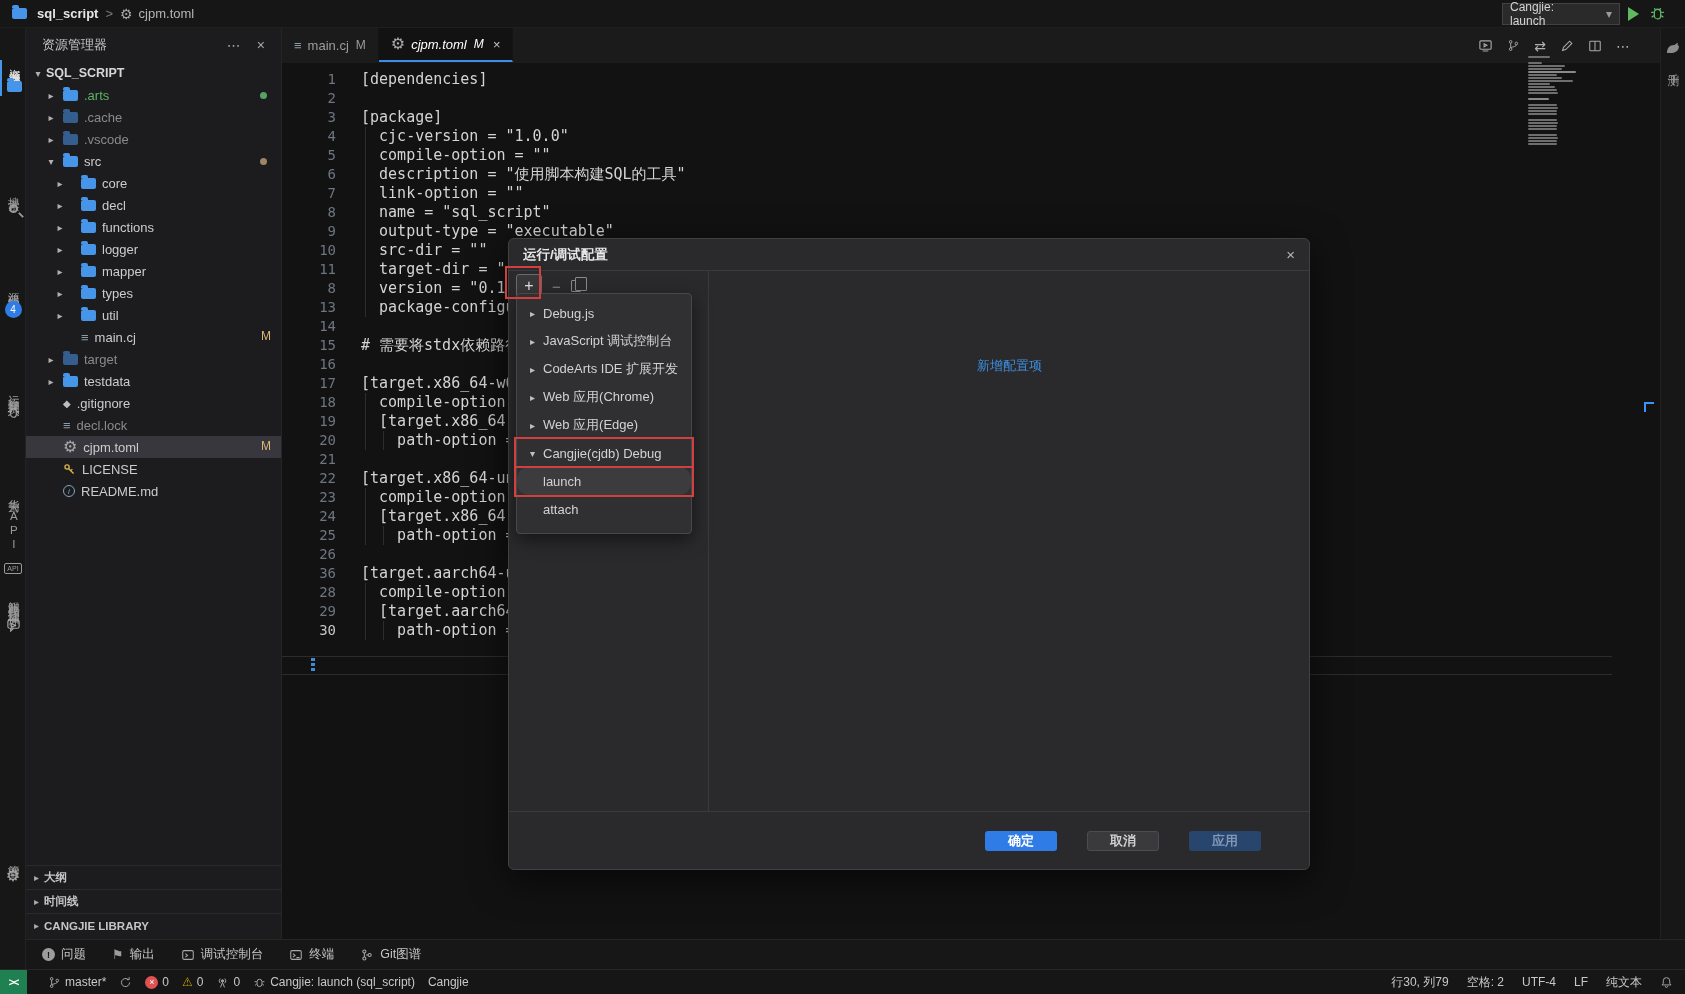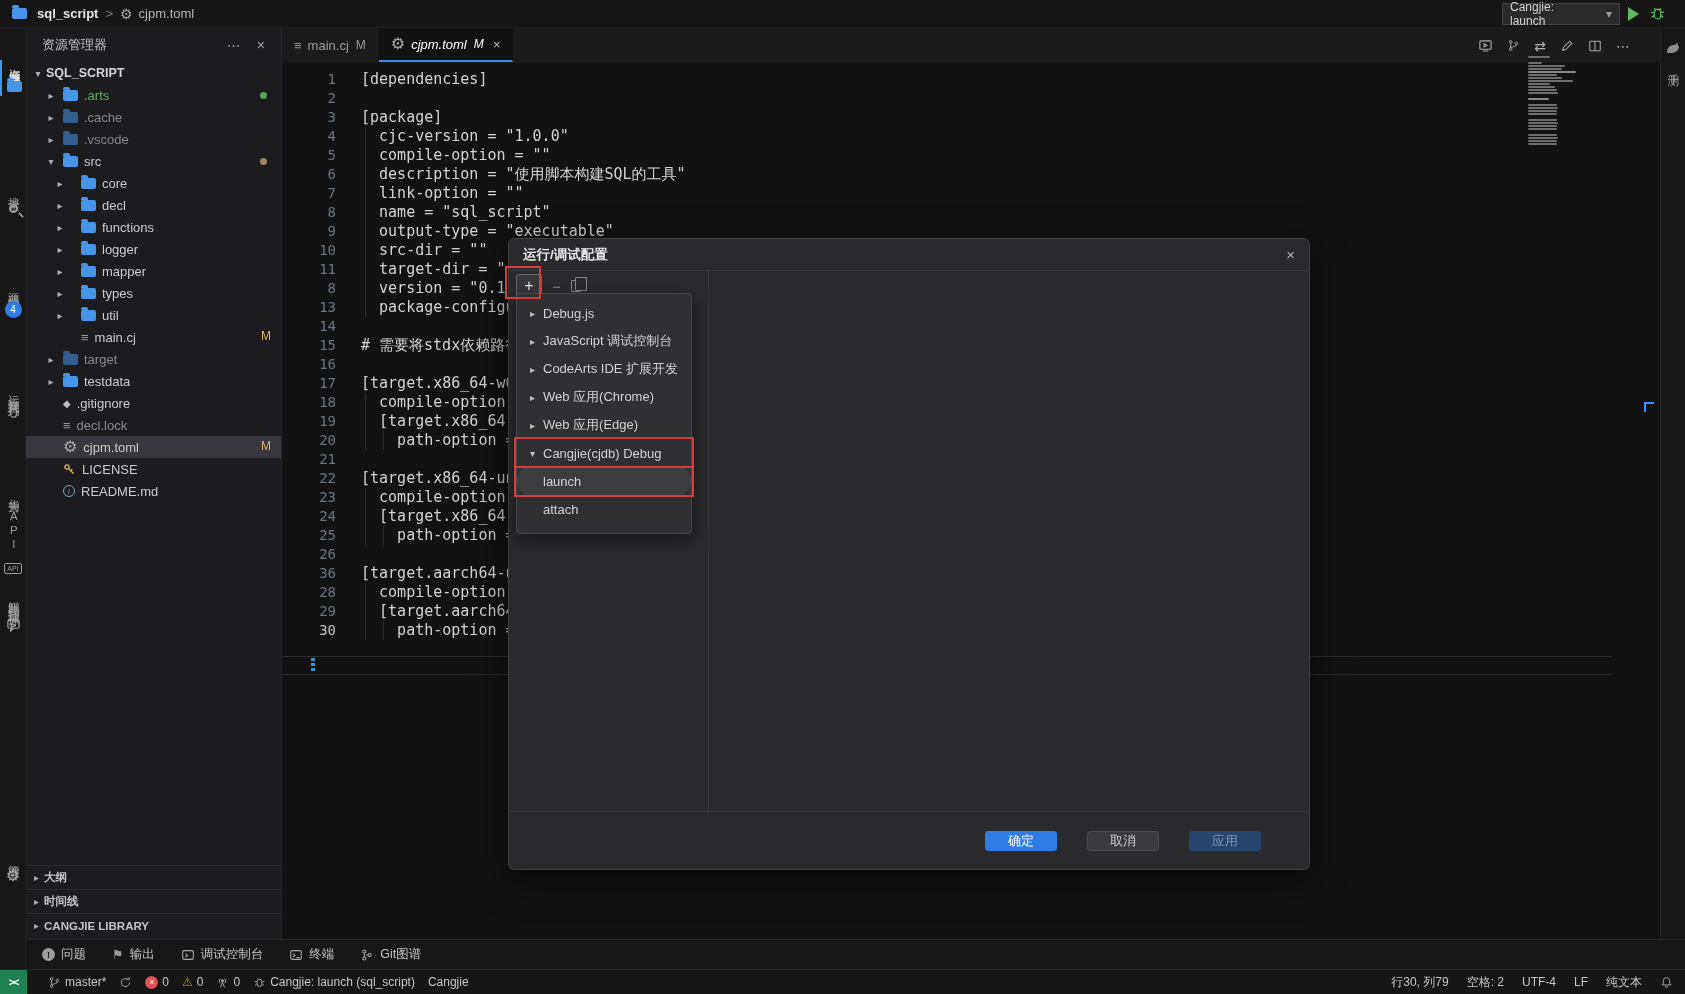--- a/index.html
+++ b/index.html
@@ -100,21 +100,21 @@
   #dlg-toolbar{position:absolute;left:0;top:32px;width:199px;height:30px;display:flex;align-items:center;gap:10px;padding-left:7px;}
   #btn-add{width:26px;height:24px;border:1px solid #6a6a6e;border-radius:3px;background:#38383b;color:#e0e0e0;
     font-size:16px;display:flex;align-items:center;justify-content:center;cursor:pointer;}
   #btn-del{color:#8a8a8a;font-size:15px;cursor:pointer;}
   .copyic{position:relative;width:10px;height:12px;border:1px solid #8a8a8a;border-radius:1px;display:inline-block;}
   .copyic::before{content:"";position:absolute;left:3px;top:-4px;width:10px;height:12px;border:1px solid #8a8a8a;border-radius:1px;background:#2a2a2c;}
   #dlg-divider{position:absolute;left:199px;top:32px;width:1px;height:540px;background:#3a3a3c;}
   #dlg-link{position:absolute;left:199px;top:118px;width:603px;text-align:center;font-size:13px;color:#3d8fe0;cursor:pointer;}
   #dlg-footsep{position:absolute;left:0;top:572px;width:800px;height:1px;background:#3a3a3c;}
   #dlg-buttons{position:absolute;left:0;top:572px;width:800px;height:59px;display:flex;align-items:center;justify-content:flex-end;gap:30px;padding-right:48px;}
-  .dbtn{min-width:72px;height:20px;border-radius:3px;font-size:13px;display:flex;align-items:center;justify-content:center;cursor:pointer;}
+  .dbtn{min-width:72px;height:20px;border-radius:3px;font-size:13px;display:flex;align-items:center;justify-content:center;cursor:pointer;font-weight:bold;}
   .dbtn.primary{background:#2f7ce6;color:#ffffff;}
   .dbtn.normal{background:#3a3a3d;border:1px solid #4c4c50;color:#d0d0d0;}
   .dbtn.disabled{background:#28456e;color:#8097b5;}
   
   #dropdown{position:absolute;left:516px;top:293px;width:176px;height:241px;background:#303032;border:1px solid #48484c;
     border-radius:4px;box-shadow:0 6px 18px rgba(0,0,0,.5);z-index:60;padding-top:5px;}
   .ddrow{height:28px;display:flex;align-items:center;font-size:13px;color:#d2d2d2;padding-left:13px;cursor:pointer;white-space:nowrap;}
   .ddrow .chev{width:13px;font-size:10px;color:#c0c0c0;flex:none;}
   .ddrow.child{padding-left:26px;border-radius:12px;}
   .ddrow.selected{background:#3c3c3f;}
@@ -655,20 +655,21 @@
   <div id="dlg-head">
     <span id="dlg-title">运行/调试配置</span>
     <span id="dlg-close">×</span>
   </div>
   <div id="dlg-toolbar">
     <span id="btn-add">+</span>
     <span id="btn-del">−</span>
     <span class="copyic"></span>
   </div>
   <div id="dlg-divider"></div>
+  <div id="dlg-link">新增配置项</div>
   <div id="dlg-footsep"></div>
   <div id="dlg-buttons">
       <div class="dbtn primary">确定</div>
       <div class="dbtn normal">取消</div>
       <div class="dbtn disabled">应用</div>
     </div>
 </div>
 
 <div id="dropdown">
     <div class="ddrow">

